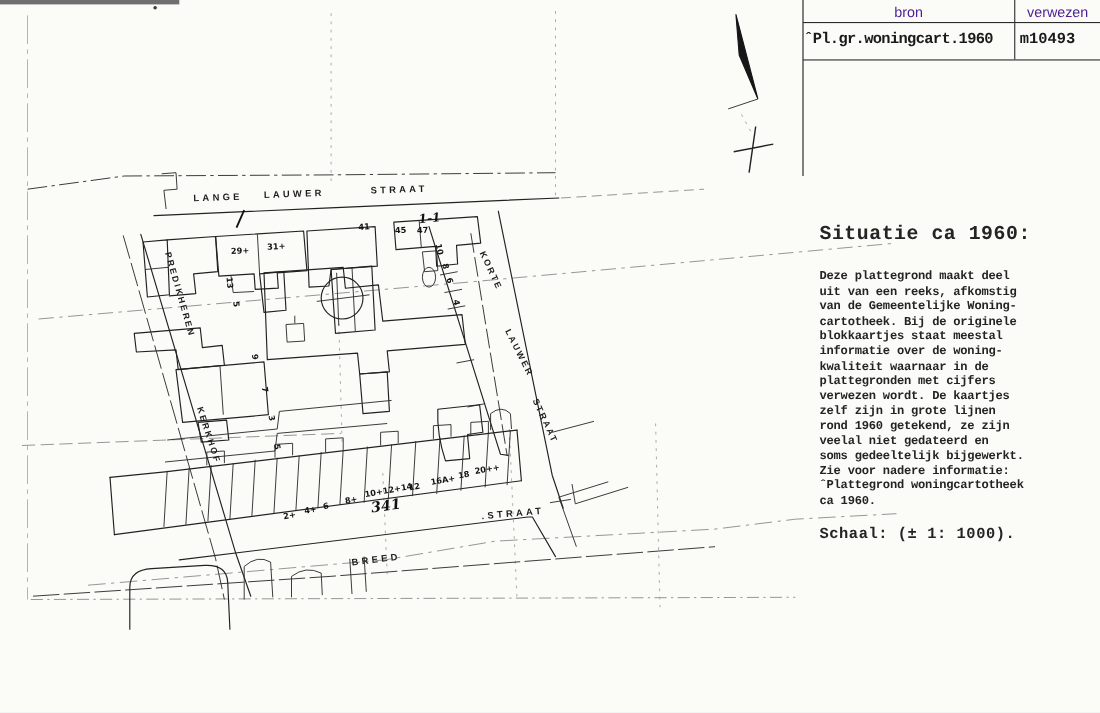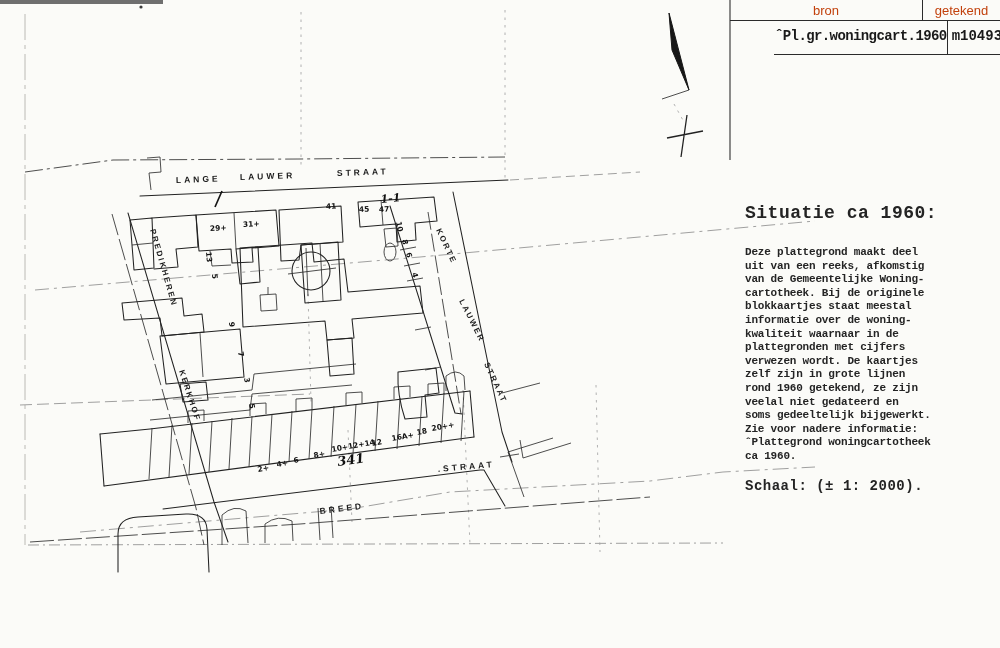--- a/index.html
+++ b/index.html
@@ -16,24 +16,24 @@
   .lbl{font-family:"Liberation Sans",sans-serif;font-size:8.5px;font-weight:600;
        letter-spacing:3px;fill:#1c1c1c;}
   .lblr{font-family:"Liberation Sans",sans-serif;font-size:8px;font-weight:600;
         letter-spacing:2px;fill:#1c1c1c;}
   .num{font-family:"DejaVu Sans",sans-serif;font-size:7.5px;font-weight:700;fill:#141414;}
   .hand{font-family:"DejaVu Serif",serif;font-style:italic;font-weight:700;fill:#101010;}
 
   
   .src-table{position:absolute;left:730px;top:0;width:270px;}
   .st-head{display:flex;height:20px;border-bottom:1.3px solid #2b2b2b;}
-  .st-brow{display:flex;height:33px;border-bottom:1.3px solid #2b2b2b;margin-left:44px;}
+  .st-brow{display:flex;height:33px;border-bottom:1.3px solid #2b2b2b;}
   .st-c1{width:192px;box-sizing:border-box;}
   .st-c2{flex:1;border-left:1.3px solid #2b2b2b;box-sizing:border-box;}
-  .st-head .st-c1,.st-head .st-c2{text-align:center;font-size:13px;padding-top:3px;color:#c2410c;}
+  .st-head .st-c1,.st-head .st-c2{text-align:center;font-size:13px;padding-top:3px;color:#4c1d95;}
   .st-brow{font-family:"Liberation Mono","DejaVu Sans Mono",monospace;font-weight:bold;
            font-size:14px;color:#1a1a1a;}
   .st-brow .st-c1{padding:7px 0 0 1px;letter-spacing:-0.6px;}
   .st-brow .st-c2{padding:7px 0 0 4px;}
 
   
   .info{position:absolute;left:745px;top:203px;width:252px;color:#242424;}
   .info-title{font-family:"Liberation Mono","DejaVu Sans Mono",monospace;font-weight:bold;
               font-size:18px;letter-spacing:0.5px;}
   .info-body{margin-top:23px;font-family:"Liberation Mono","DejaVu Sans Mono",monospace;
@@ -189,21 +189,21 @@
     <g>
       <path d="M222,191 L215,207" stroke="#141414" stroke-width="1.7" fill="none"></path>
       <text x="381" y="203" transform="rotate(-6 381 203)" class="hand" font-size="11">1-1</text>
       <text x="338" y="466" transform="rotate(-8 338 466)" class="hand" font-size="13">341</text>
     </g>
   </svg>
 
   <div class="src-table">
     <div class="st-head">
       <div class="st-c1">bron</div>
-      <div class="st-c2">getekend</div>
+      <div class="st-c2">verwezen</div>
     </div>
     <div class="st-brow">
       <div class="st-c1">ˆPl.gr.woningcart.1960</div>
       <div class="st-c2">m10493</div>
     </div>
   </div>
 
   <div class="info">
     <div class="info-title">Situatie ca 1960:</div>
     <div class="info-body">Deze plattegrond maakt deel
@@ -215,16 +215,16 @@
 kwaliteit waarnaar in de
 plattegronden met cijfers
 verwezen wordt. De kaartjes
 zelf zijn in grote lijnen
 rond 1960 getekend, ze zijn
 veelal niet gedateerd en
 soms gedeeltelijk bijgewerkt.
 Zie voor nadere informatie:
 ˆPlattegrond woningcartotheek
 ca 1960.</div>
-    <div class="info-scale">Schaal: (± 1: 2000).</div>
+    <div class="info-scale">Schaal: (± 1: 1000).</div>
   </div>
 
 </div>
 
 </body></html>

